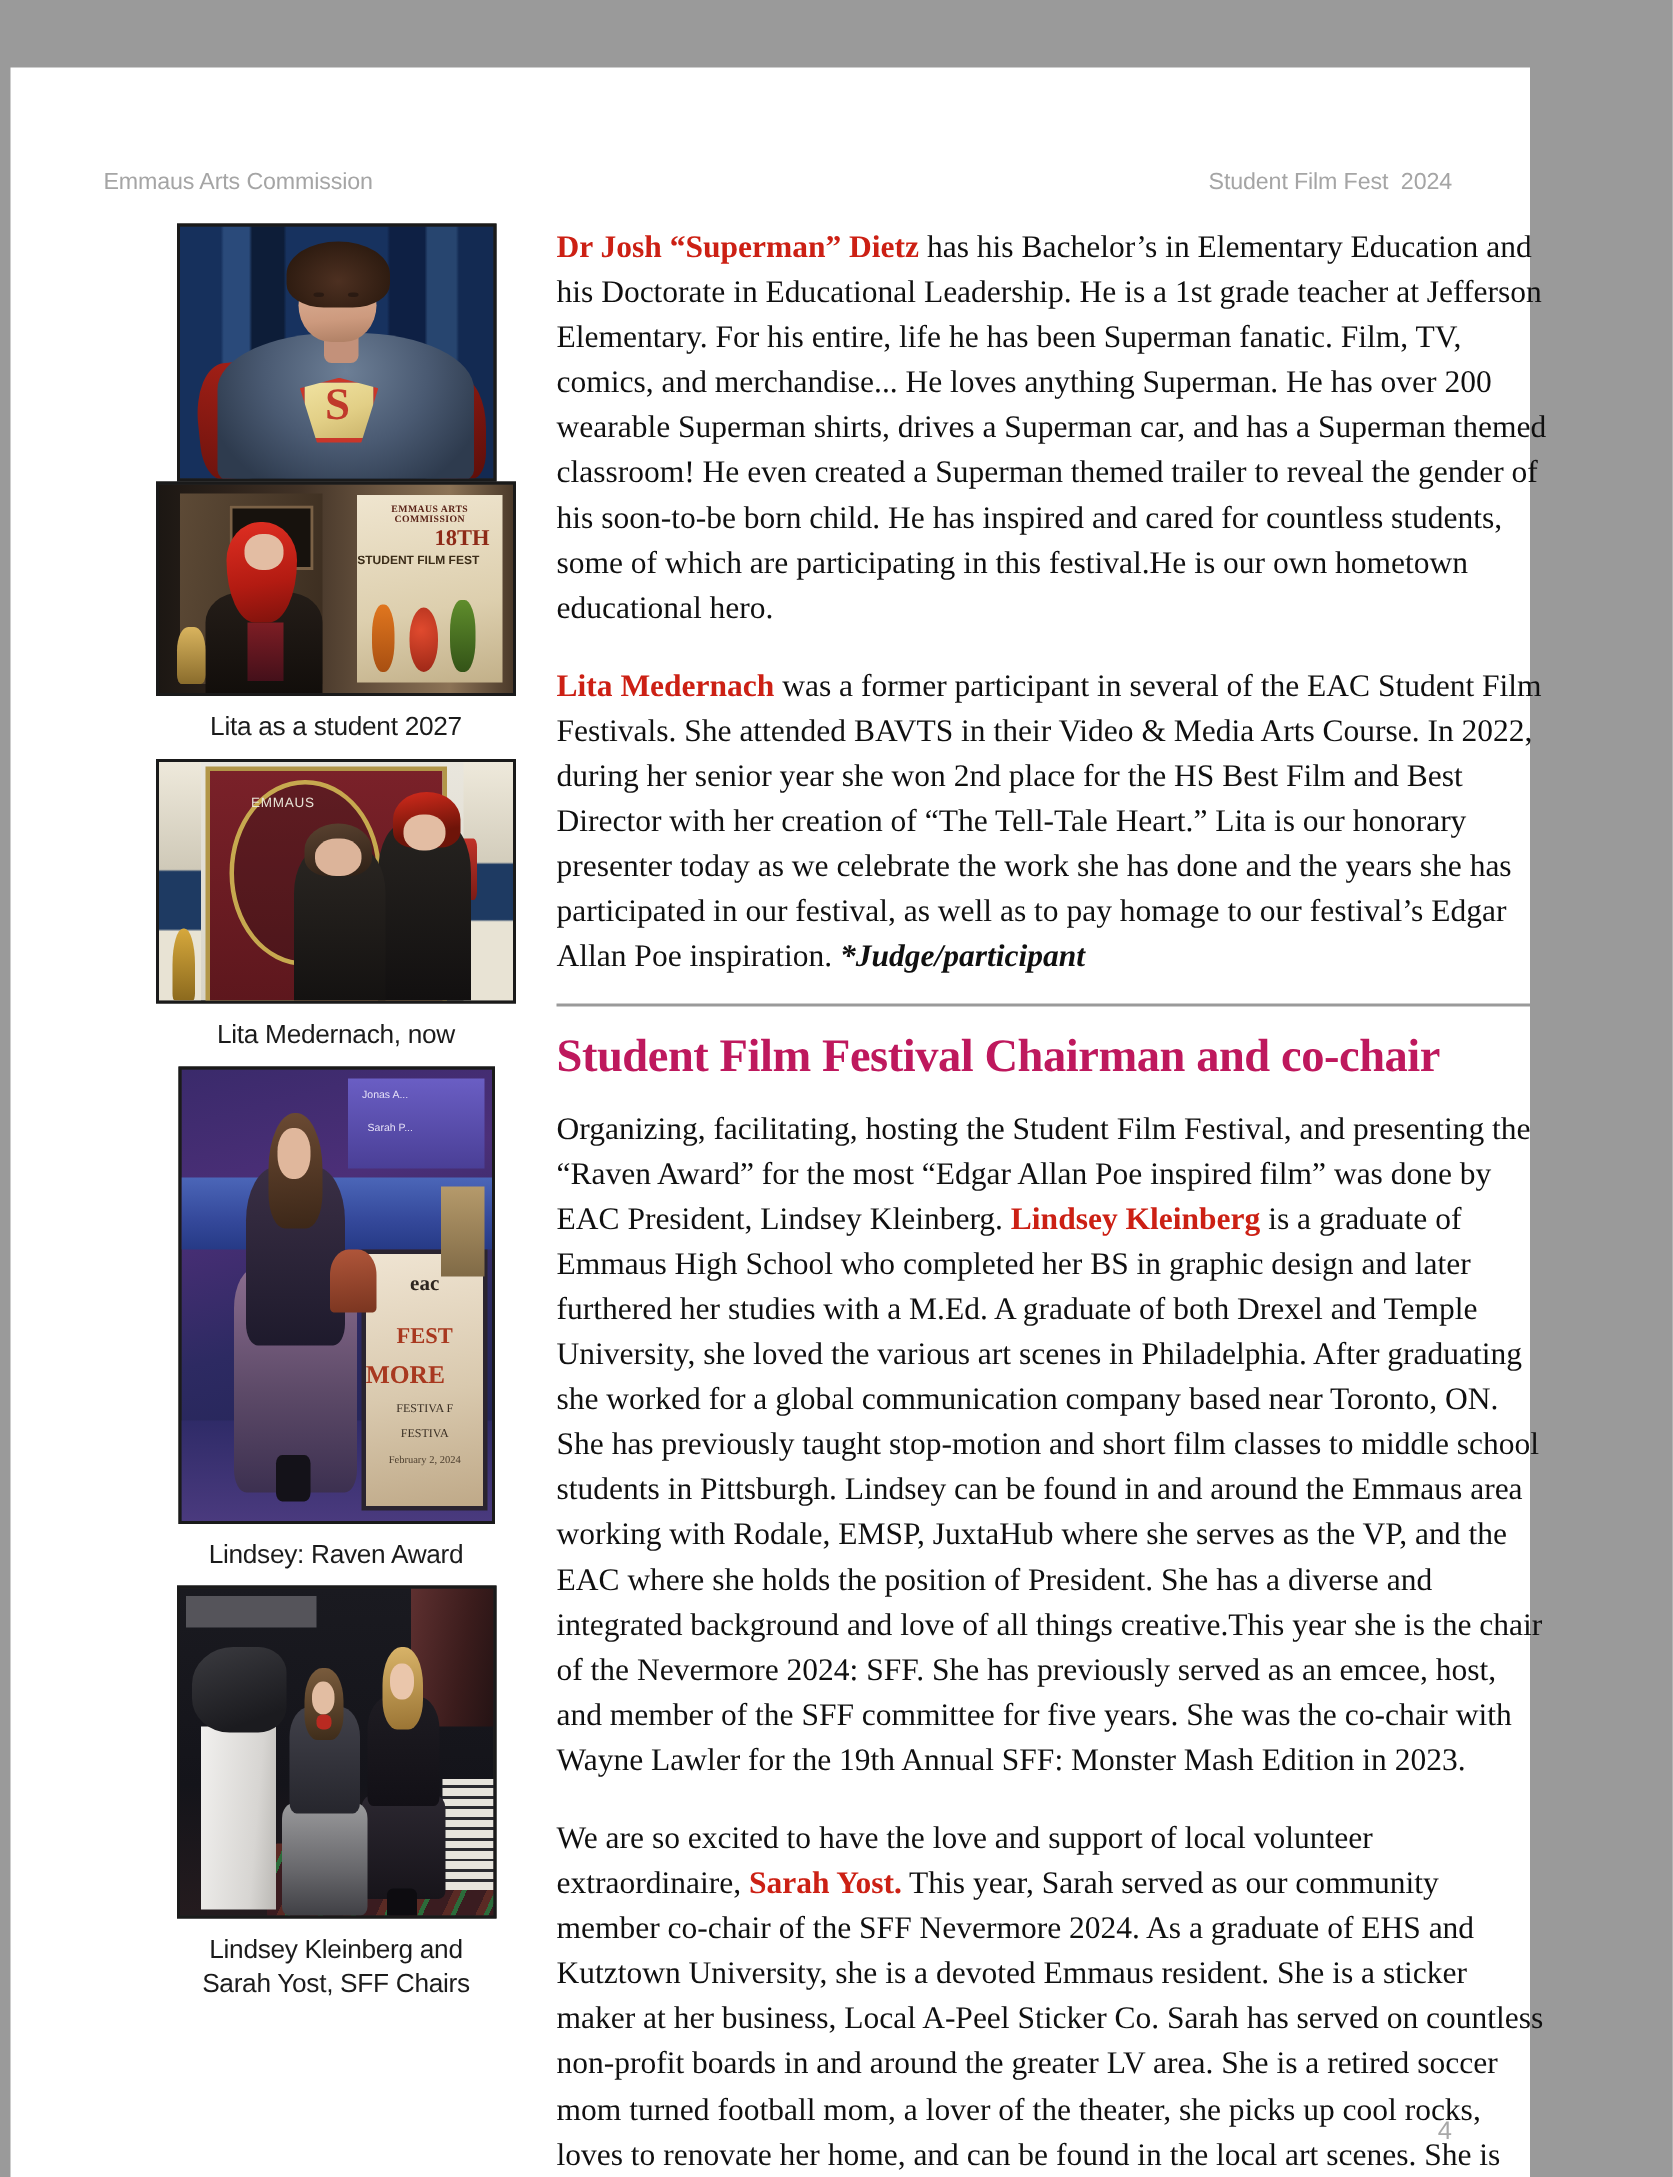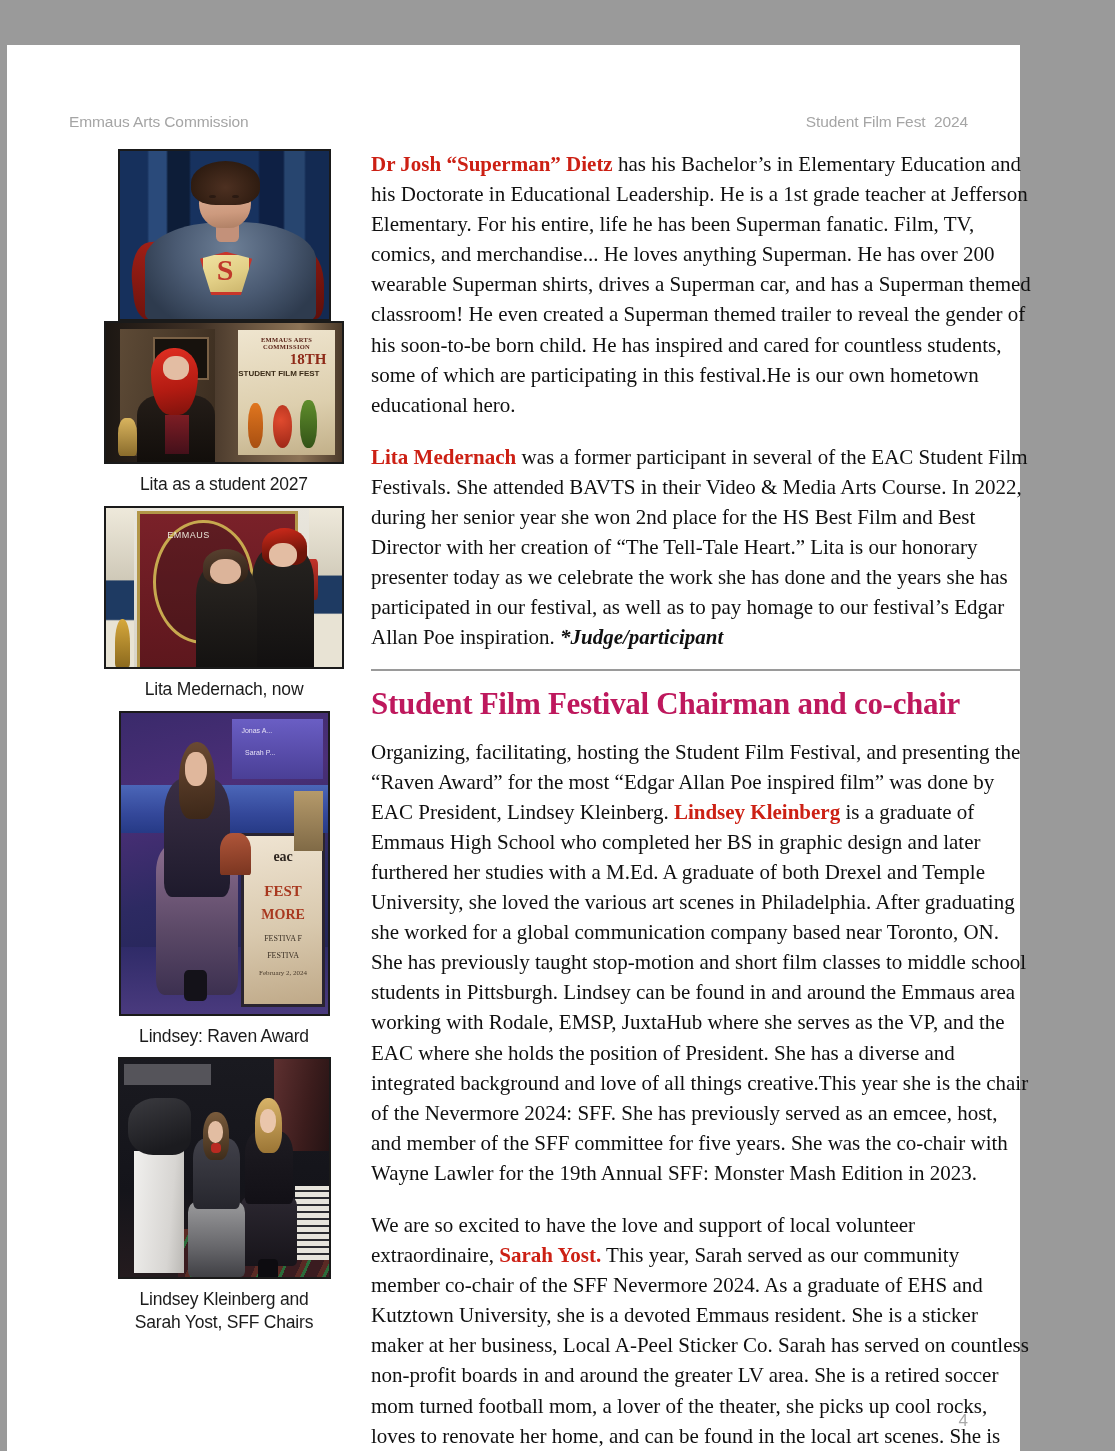--- a/index.html
+++ b/index.html
@@ -236,22 +236,22 @@
     background: #141219; border-radius: 18%; }
   .rav-trophy { position: absolute; left: 48%; top: 40%; width: 15%; height: 14%;
     background: linear-gradient(175deg, #b0563a, #7a3520); border-radius: 40% 40% 8% 8%; }
   .rav-poster { position: absolute; right: 1%; bottom: 2%; width: 38%; height: 56%;
     background: linear-gradient(170deg, #efe4d2 0%, #d9c9ae 55%, #bfa988 100%);
     border: 3px solid #2a2430; }
   .rav-poster .rp-eac { position: absolute; top: 8%; left: 0; right: 0; text-align: center;
     font-family: "Liberation Serif", serif; font-weight: bold; font-size: 14px; color: #2e2620; }
   .rav-poster .rp-n1 { position: absolute; top: 28%; left: 0; right: 0; text-align: center;
     font-family: "Liberation Serif", serif; font-weight: bold; font-size: 15px; color: #a8381f; }
-  .rav-poster .rp-n2 { position: absolute; top: 42%; left: 0; right: 0; text-align: center;
-    font-family: "Liberation Serif", serif; font-weight: bold; font-size: 14px; color: #a8381f; }
+  .rav-poster .rp-n2 { position: absolute; top: 42%; left: 0; right: 0; 
+    font-family: "Liberation Serif", serif; font-weight: bold; font-size: 17px; color: #a8381f; }
   .rav-poster .rp-s1 { position: absolute; top: 58%; left: 0; right: 0; text-align: center;
     font-family: "Liberation Serif", serif; font-size: 8px; color: #3a2f24; }
   .rav-poster .rp-s2 { position: absolute; top: 68%; left: 0; right: 0; text-align: center;
     font-family: "Liberation Serif", serif; font-size: 8px; color: #3a2f24; }
   .rav-poster .rp-d { position: absolute; top: 79%; left: 0; right: 0; text-align: center;
     font-family: "Liberation Serif", serif; font-size: 7px; color: #4a3c2c; }
   .rav-bag { position: absolute; right: 2%; top: 26%; width: 14%; height: 20%;
     background: linear-gradient(180deg, #b59a6b, #806party); background: linear-gradient(180deg,#b59a6b,#806a46); }
 
   

